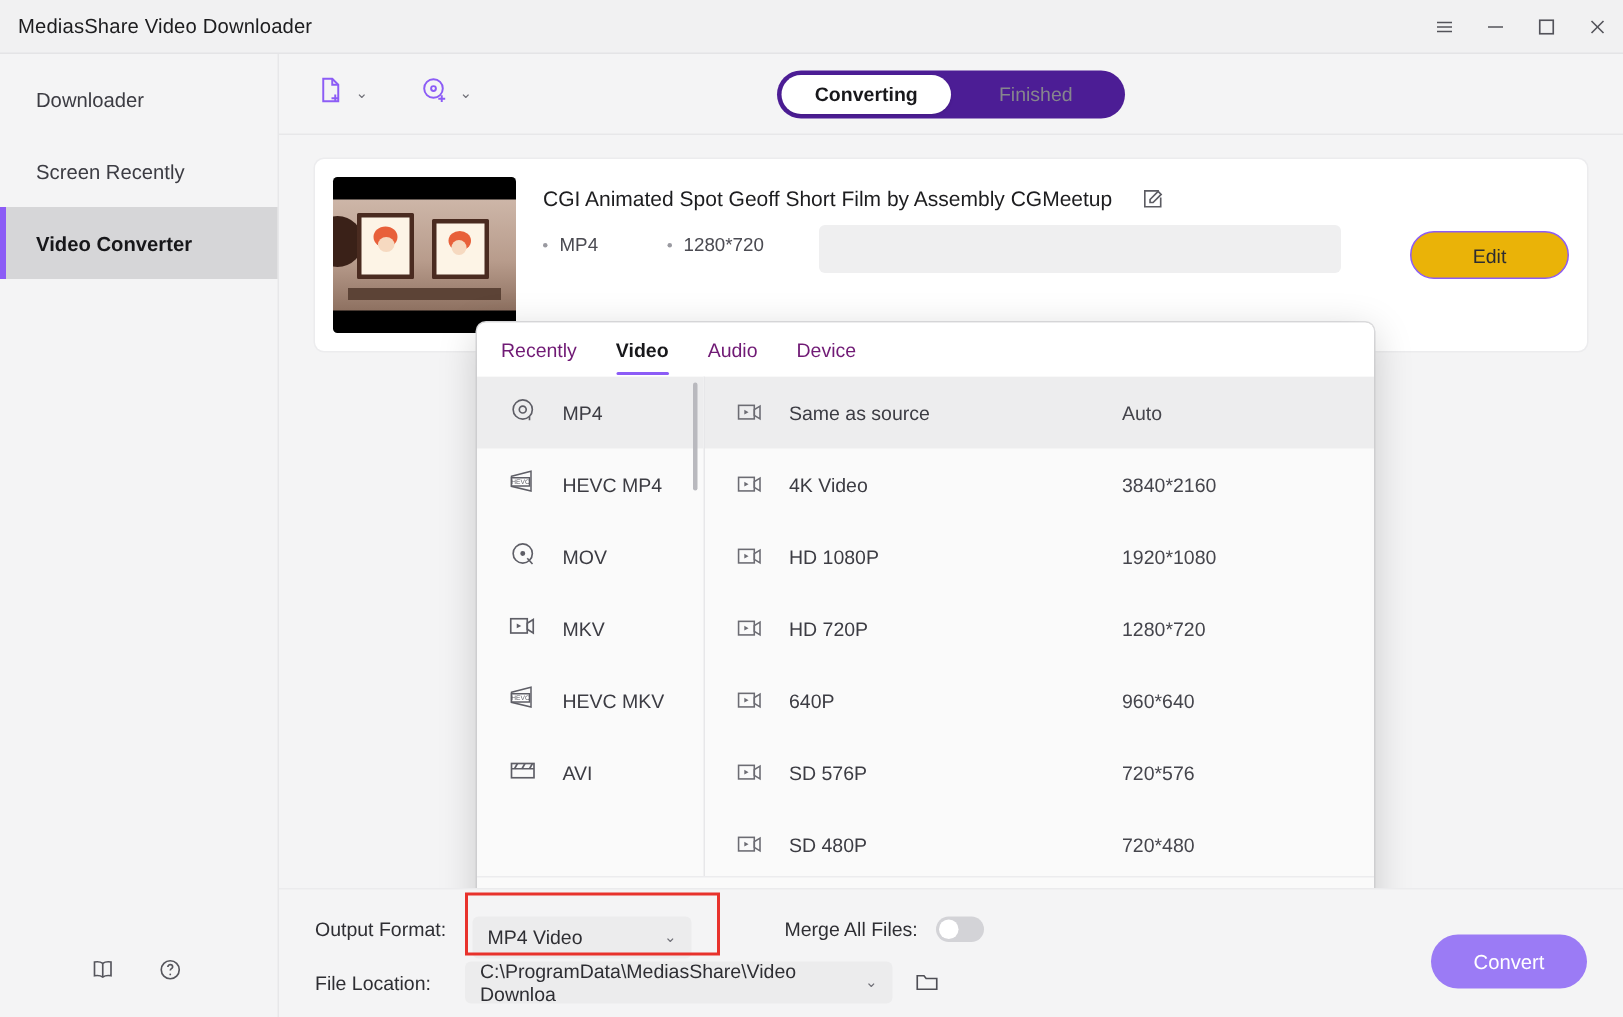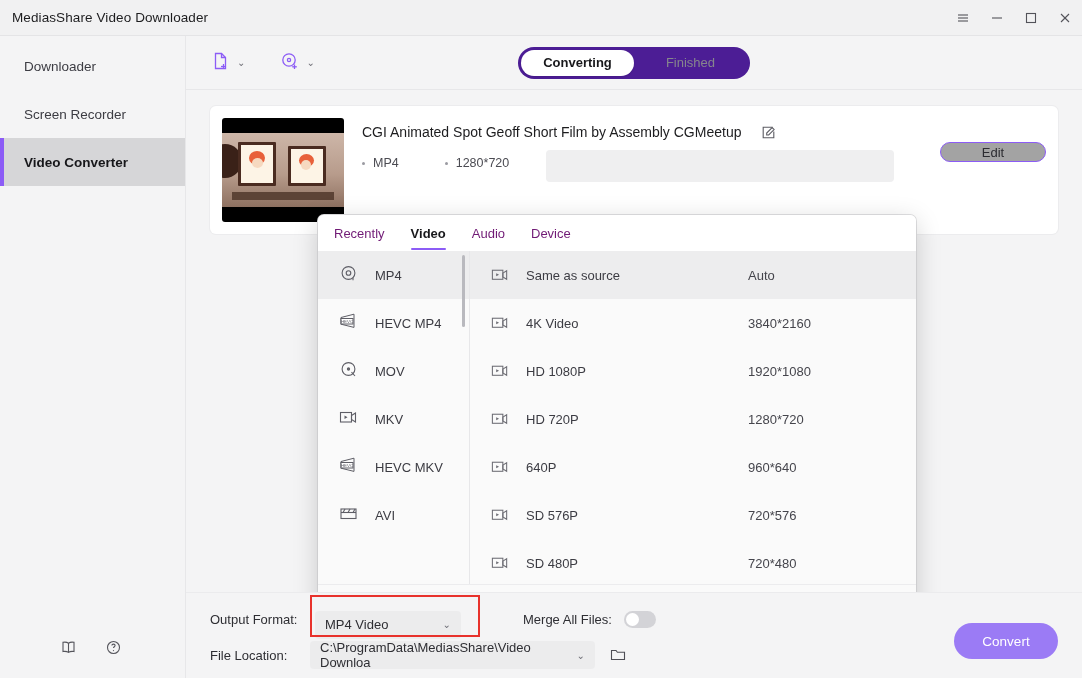--- a/index.html
+++ b/index.html
@@ -191,25 +191,25 @@
     background: #9a9aa1; margin-right: 8px;
   }
   .meta-item { margin-right: 46px; display: flex; align-items: center; }
   .fmt-select {
     position: absolute; left: 336px; top: 44px;
     width: 348px; height: 32px;
     background: #efeff0;
     border-radius: 4px;
   }
   .edit-btn {
-    position: absolute; right: 12px; top: 36px;
-    width: 106px; height: 20px;
+    position: absolute; right: 12px; top: 48px;
+    width: 106px; height: 32px;
     border: 1.5px solid #8c5cf6;
     border-radius: 16px;
-    background: #a3a3a3;
+    background: #eab308;
     display: flex; align-items: center; justify-content: center;
     font-size: 13px; color: #2c2c31;
   }
 
   
   .popup {
     position: absolute;
     left: 132px; top: 125px;
     width: 598px; height: 441px;
     background: #fafafa;
@@ -374,21 +374,21 @@
           </svg>
       </div>
     </div>
   </div>
 
   <div class="sidebar">
     <div class="side-item">
       <span>Downloader</span>
     </div>
     <div class="side-item">
-      <span>Screen Recorder</span>
+      <span>Screen Recently</span>
     </div>
     <div class="side-item active">
       <span>Video Converter</span>
     </div>
     <div class="side-bottom">
       <span>
         <svg width="17" height="17" viewBox="0 0 17 17" fill="none" stroke="currentColor" stroke-width="1.1">
             <path d="M8.5 4.2C7 3.1 4.8 3 3 3.3v9.2c1.8-.3 4-.2 5.5.9 1.5-1.1 3.7-1.2 5.5-.9V3.3c-1.8-.3-4-.2-5.5.9z"></path>
             <line x1="8.5" y1="4.2" x2="8.5" y2="13.4"></line>
           </svg>

